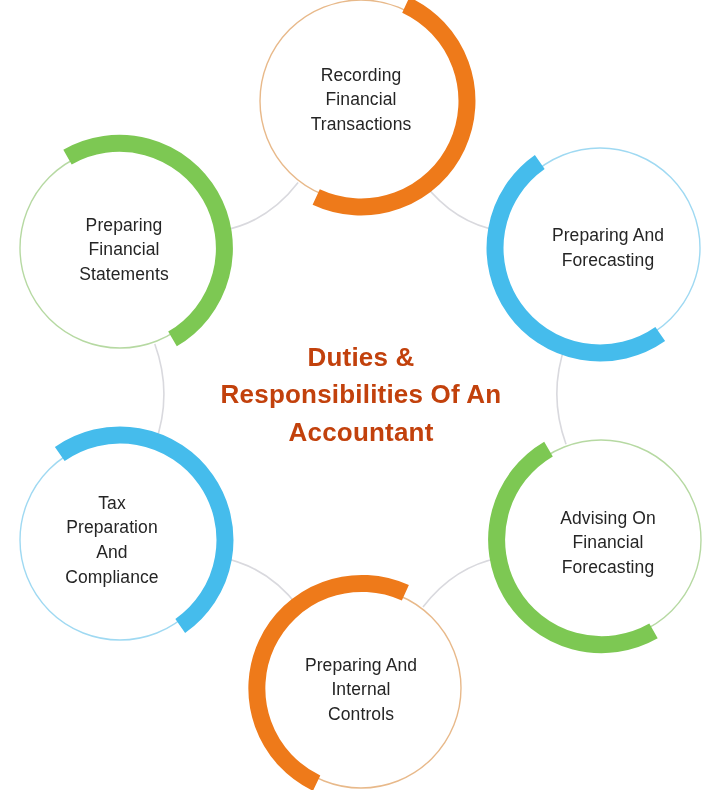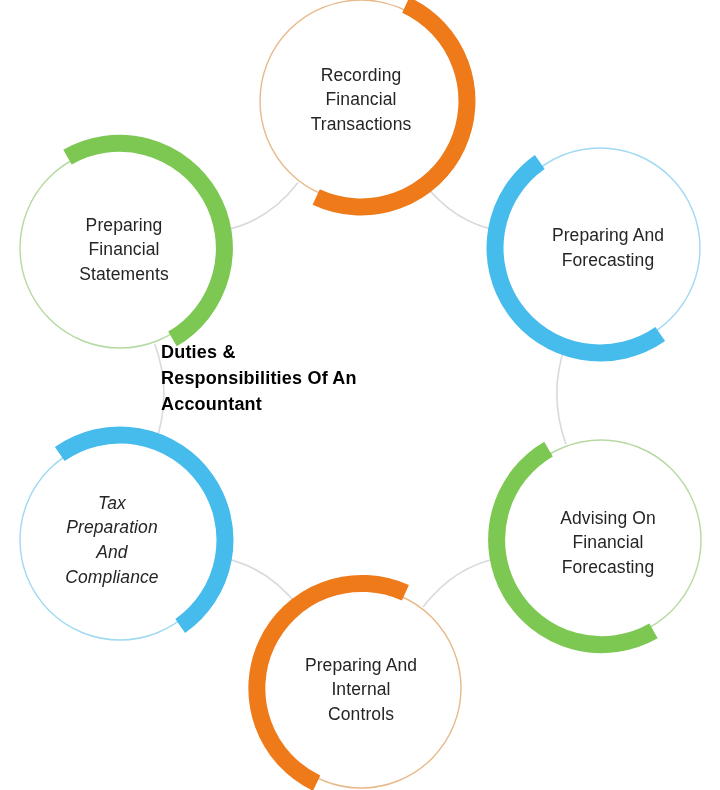--- a/index.html
+++ b/index.html
@@ -26,23 +26,24 @@
     color:#252525;
     font-size:17.5px;
     line-height:1.42;
     font-weight:400;
     letter-spacing:0.1px;
     white-space:pre-line;
     pointer-events:none;
   }
   .center-title{
     position:absolute;
-    color:#000000;
+    text-align:center;
+    color:#c2410c;
     font-weight:bold;
-    font-size:18px;
+    font-size:26px;
     line-height:1.45;
     letter-spacing:0.2px;
     white-space:pre-line;
   }
 </style>
 </head>
 <body>
 
 <div id="stage">
 
@@ -78,21 +79,21 @@
 Financial
 Transactions</div>
       <div class="node-label" style="left: 503px; width: 210px; top: 223px;">Preparing And
 Forecasting</div>
       <div class="node-label" style="left: 503px; width: 210px; top: 505.5px;">Advising On
 Financial
 Forecasting</div>
       <div class="node-label" style="left: 256px; width: 210px; top: 652.5px;">Preparing And
 Internal
 Controls</div>
-      <div class="node-label" style="left: 7px; width: 210px; top: 490.5px; font-style: italic;">Tax
+      <div class="node-label" style="left: 7px; width: 210px; top: 490.5px;">Tax
 Preparation
 And
 Compliance</div>
       <div class="node-label" style="left: 19px; width: 210px; top: 212.5px;">Preparing
 Financial
 Statements</div>
     </div>
 
   <div class="center-title" style="width: 400px; left: 161px; top: 338.5px;">Duties &amp;
 Responsibilities Of An

